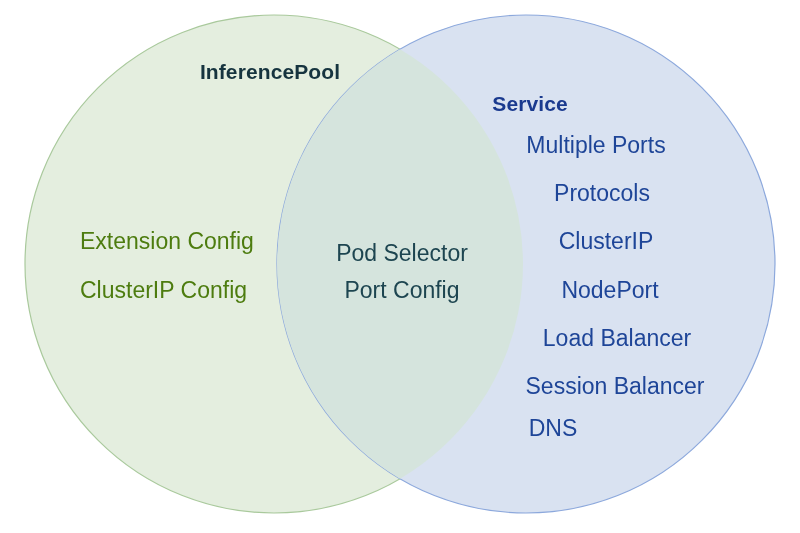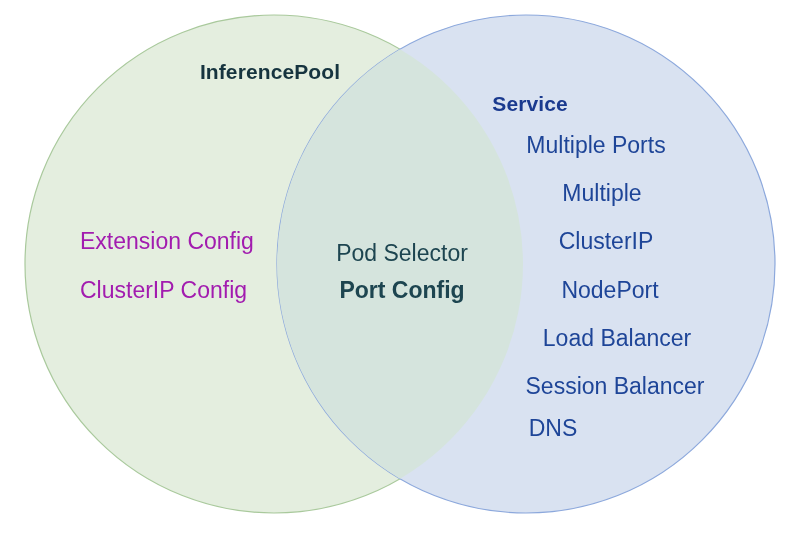--- a/index.html
+++ b/index.html
@@ -48,21 +48,21 @@
     color: #1a3a8f;
   }
   .item {
     position: absolute;
     font-size: 23px;
     font-weight: normal;
     white-space: nowrap;
     transform: translate(-50%, -50%);
   }
   .item-left {
-    color: #a21caf;
+    color: #4d7c0f;
   }
   .item-both {
     color: #1d4550;
   }
   .item-right {
     color: #1e4598;
   }
   .item-left-anchor {
     transform: translate(0, -50%);
   }
@@ -90,25 +90,25 @@
     <div class="title title-left" style="left: 268px; top: 72px; color: rgb(22, 52, 63);">InferencePool</div>
 
     <div class="title title-right" style="left: 528px; top: 72px; color: rgb(26, 58, 143); margin-top: 32px;">Service</div>
 
     <div class="item item-left item-left-anchor" style="left:78px; top:241px;">Extension Config</div>
 
     <div class="item item-left item-left-anchor" style="left:78px; top:290px;">ClusterIP Config</div>
 
     <div class="item item-both" style="left:400px; top:241px;margin-top:12px;">Pod Selector</div>
 
-    <div class="item item-both" style="left:400px; top:290px;font-weight:bold;">Port Config</div>
+    <div class="item item-both" style="left:400px; top:290px;">Port Config</div>
 
     <div class="item item-right" style="left:594px; top:145px;">Multiple Ports</div>
 
-    <div class="item item-right" style="left:600px; top:193px;">Multiple</div>
+    <div class="item item-right" style="left:600px; top:193px;">Protocols</div>
 
     <div class="item item-right" style="left:604px; top:241px;">ClusterIP</div>
 
     <div class="item item-right" style="left:608px; top:290px;">NodePort</div>
 
     <div class="item item-right" style="left:615px; top:338px;">Load Balancer</div>
 
     <div class="item item-right" style="left:613px; top:386px;">Session Balancer</div>
 
     <div class="item item-right" style="left:551px; top:428px;">DNS</div>

